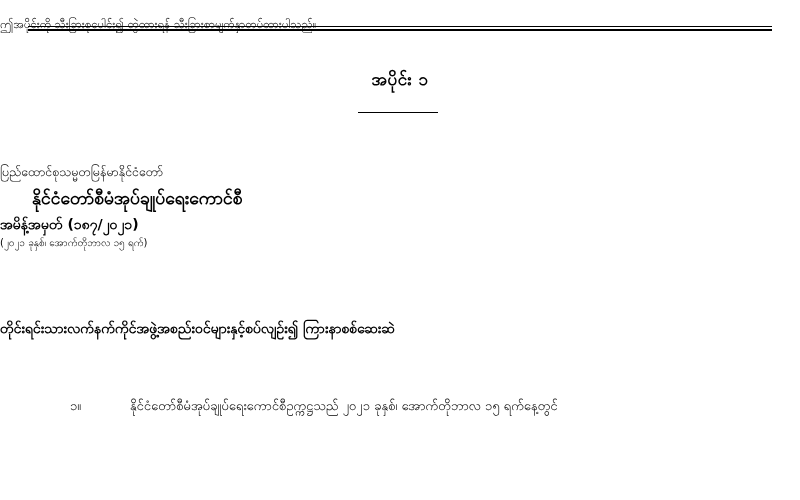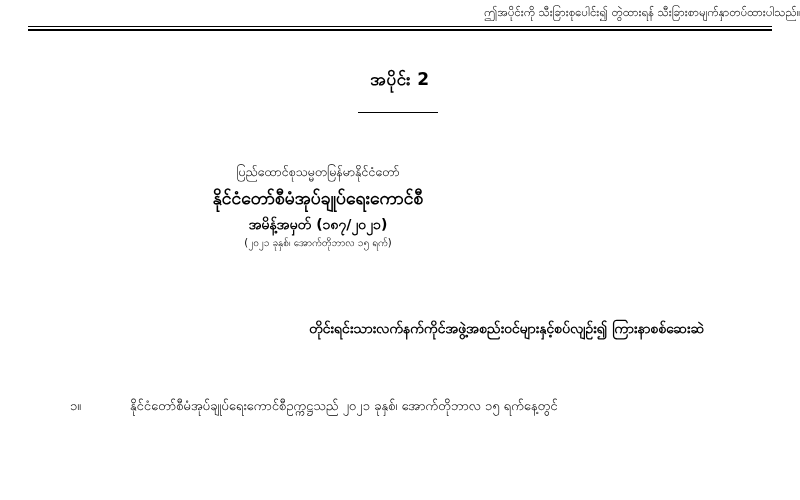--- a/index.html
+++ b/index.html
@@ -18,24 +18,24 @@
     position: relative;
     width: 800px;
     height: 500px;
     box-sizing: border-box;
   }
   .top-header {
     position: absolute;
     top: 0;
     left: 0;
     width: 800px;
-    text-align: right;
+    text-align: left;
     font-size: 11.5px;
     line-height: 1.4;
-    padding-top: 4px;
+    padding-top: 16px;
   }
   .rule {
     position: absolute;
     left: 28px;
     right: 28px;
     top: 26px;
     border-top: 1px solid #000;
   }
   .rule-inner {
     position: absolute;
@@ -59,53 +59,54 @@
     top: 112px;
     left: 358px;
     width: 80px;
     border-top: 1px solid #000;
   }
   .center-block {
     position: absolute;
     top: 163px;
     left: 0;
     width: 636px;
-    text-align: center;
+    text-align: left;
   }
   .line-gov {
     font-size: 12.5px;
     line-height: 1.5;
     margin-bottom: 4px;
   }
   .line-council {
     font-size: 17.5px;
     font-weight: bold;
     line-height: 1.45;
     margin-bottom: 3px;
+    padding-left: 32px;
   }
   .line-order {
     font-size: 14px;
     font-weight: bold;
     line-height: 1.5;
   }
   .line-date1 {
     font-size: 12.5px;
     line-height: 1.55;
     margin-bottom: 2px;
   }
   .line-date2 {
     font-size: 10px;
     line-height: 1.55;
   }
   .subject {
     position: absolute;
     top: 317px;
     left: 0;
     width: 704px;
-    text-align: right;
+    text-align: left;
     font-size: 14px;
     font-weight: bold;
     line-height: 1.62;
   }
   .body-block {
     position: absolute;
     top: 394px;
     left: 70px;
     width: 660px;
     font-size: 13px;
@@ -132,21 +133,21 @@
 </style>
 </head>
 <body>
 
 <div class="page">
 
   <div class="top-header">ဤအပိုင်းကို သီးခြားစုပေါင်း၍ တွဲထားရန် သီးခြားစာမျက်နှာတပ်ထားပါသည်။</div>
   <div class="rule"></div>
   <div class="rule-inner"></div>
 
-  <div class="section-title">အပိုင်း 2</div>
+  <div class="section-title">အပိုင်း ၁</div>
   <div class="section-underline"></div>
 
   <div class="center-block">
     <div class="line-gov">ပြည်ထောင်စုသမ္မတမြန်မာနိုင်ငံတော်</div>
     <div class="line-council">နိုင်ငံတော်စီမံအုပ်ချုပ်ရေးကောင်စီ</div>
     <div class="line-order">အမိန့်အမှတ် (၁၈၇/၂၀၂၁)</div>
     <div class="line-date2">(၂၀၂၁ ခုနှစ်၊ အောက်တိုဘာလ ၁၅ ရက်)</div>
   </div>
 
   <div class="subject">

